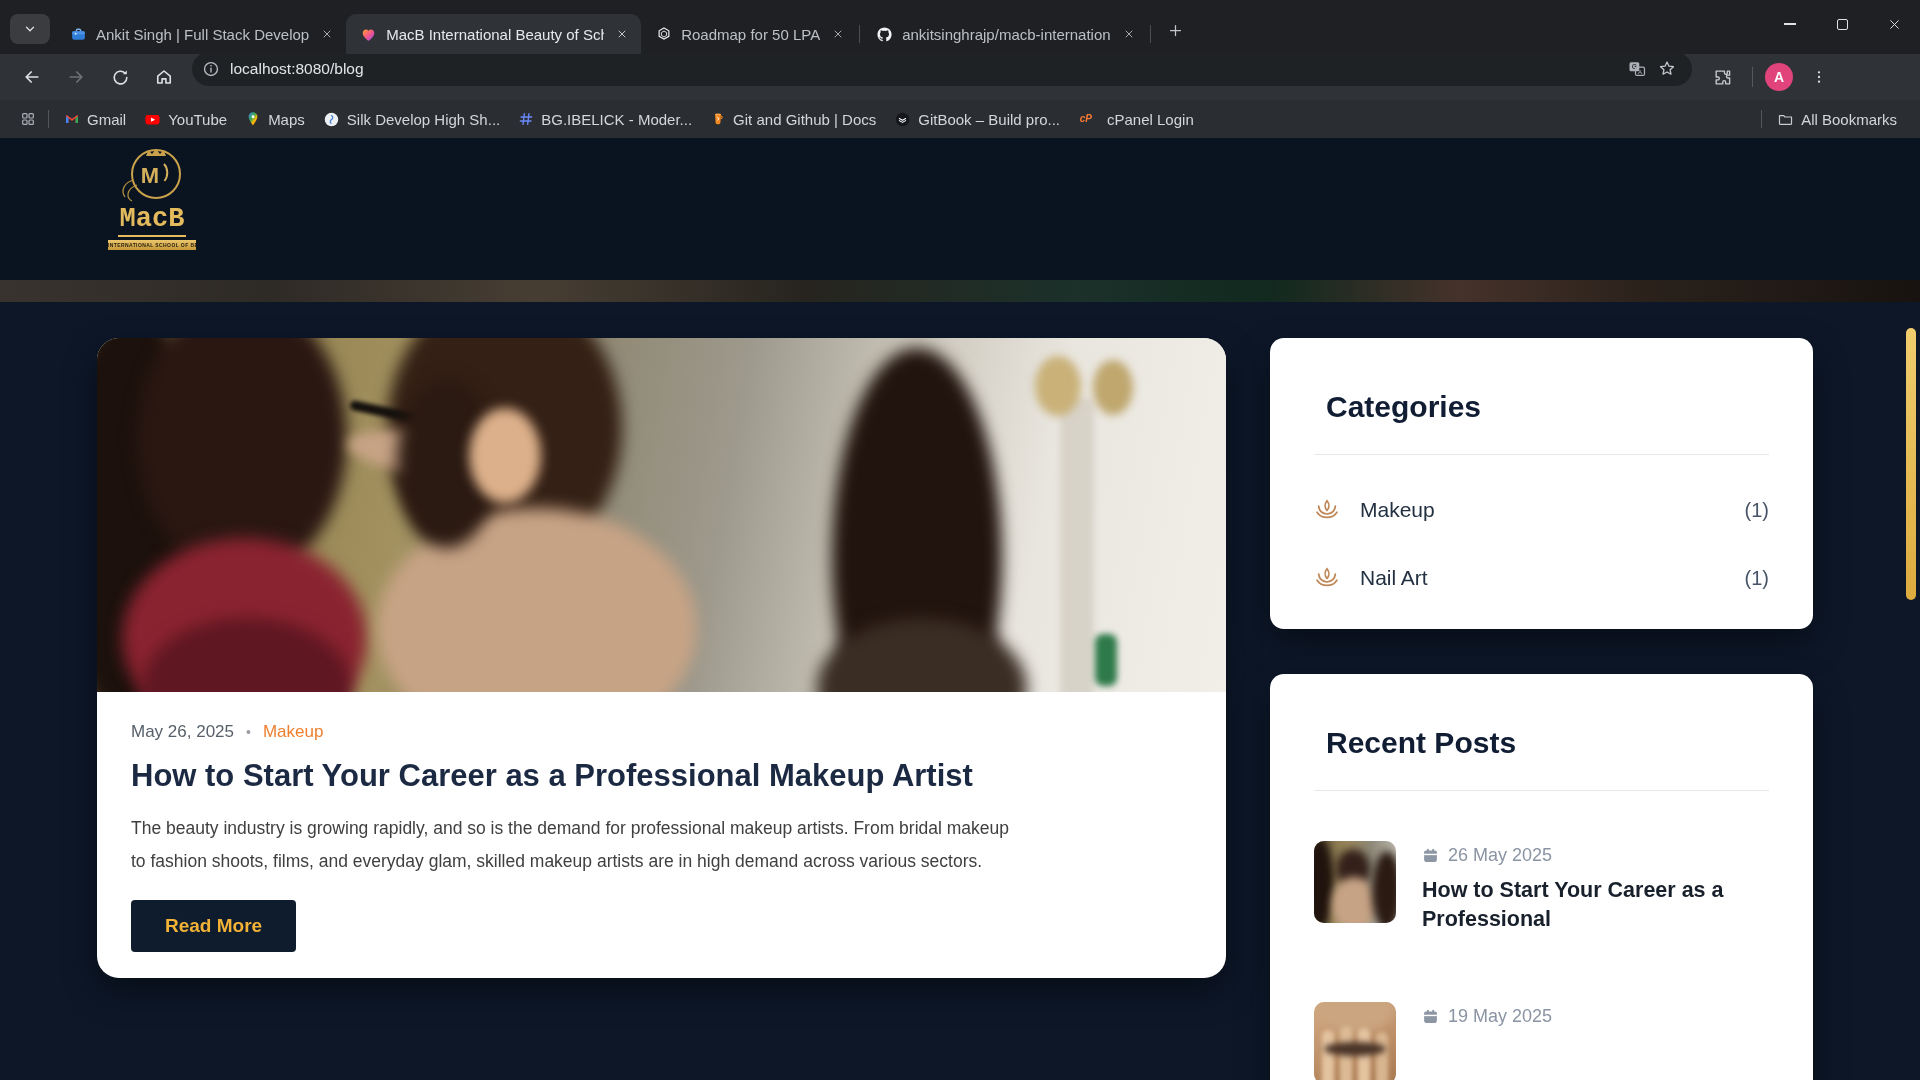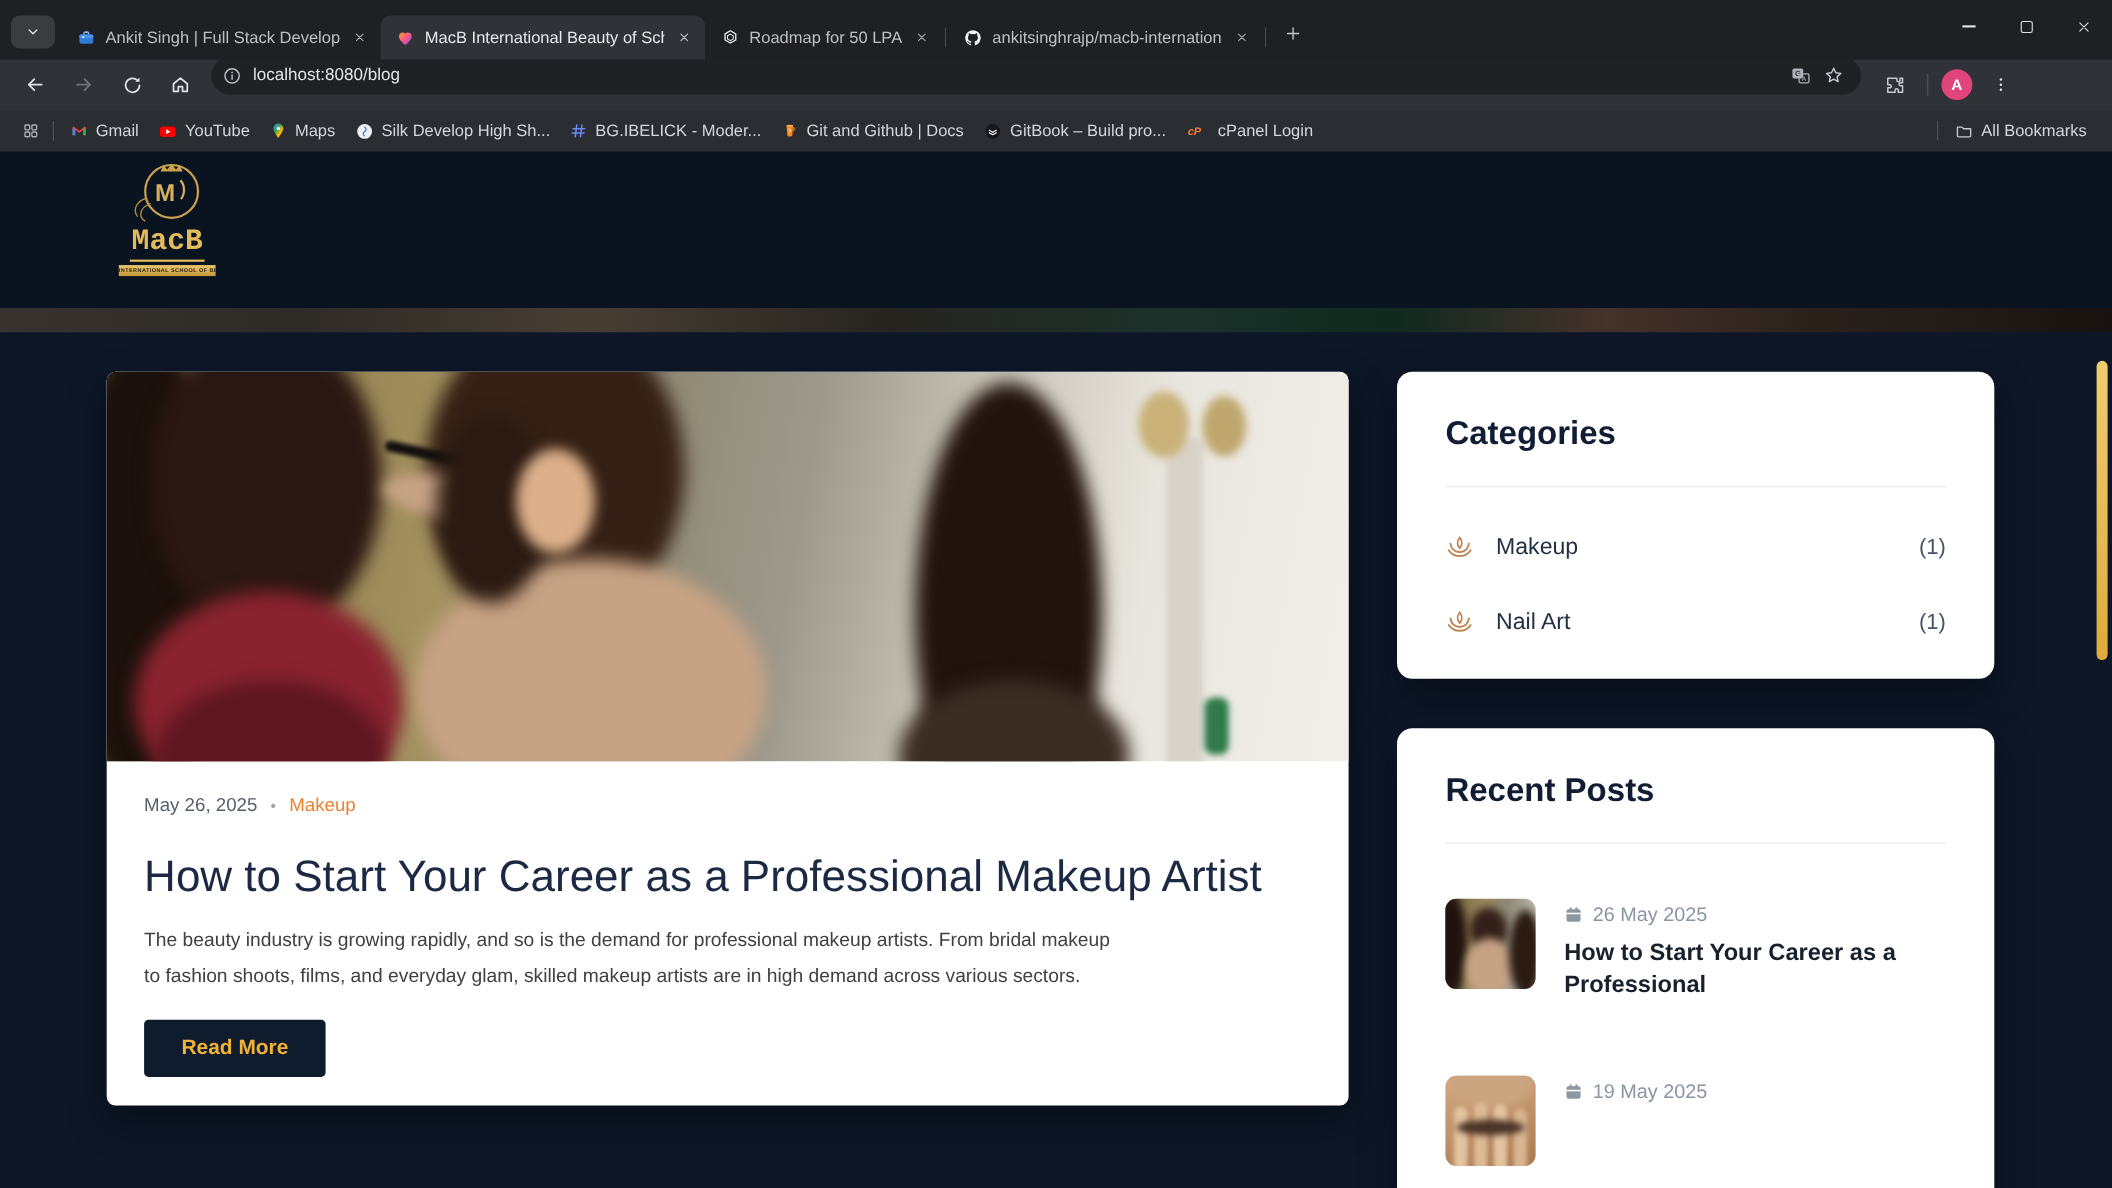--- a/index.html
+++ b/index.html
@@ -37,36 +37,36 @@
   
   .site{position:relative;height:942px;background:#0d1728;overflow:hidden;}
   .site-header{position:relative;height:142px;background:#0a1320;display:flex;align-items:center;}
   .logo{position:absolute;left:104px;top:8px;width:96px;text-align:center;}
   .logo-word{font-family:Liberation Mono, monospace;font-weight:bold;font-size:27px;color:#e3ba5c;line-height:1;border-bottom:2px solid #e3ba5c;display:inline-block;padding:0 2px 2px;}
   .logo-banner{margin:3px auto 0;width:88px;height:10px;background:linear-gradient(#ecc76e,#c79a39);color:#241d0e;font-size:5px;font-weight:bold;letter-spacing:.4px;line-height:10px;white-space:nowrap;overflow:hidden;}
   .mainnav{margin-left:auto;margin-right:112px;display:flex;align-items:center;gap:46px;}
   .navlink{color:#f3f5f7;font-size:17px;font-weight:bold;letter-spacing:.4px;text-decoration:none;display:flex;align-items:center;gap:7px;white-space:nowrap;}
   .hero-strip{height:22px;background:linear-gradient(90deg,#38332e 0%,#2e2a26 14%,#473e33 28%,#27241f 42%,#1b312a 56%,#11291f 66%,#45322a 76%,#2a211b 86%,#181310 100%);}
 
-  .post-card{position:absolute;left:97px;top:200px;width:1129px;background:#fff;border-radius:8px;overflow:hidden;box-shadow:0 14px 34px rgba(0,0,0,.4);}
+  .post-card{position:absolute;left:97px;top:200px;width:1129px;background:#fff;border-radius:22px;overflow:hidden;box-shadow:0 14px 34px rgba(0,0,0,.4);}
   .photo-main{position:relative;width:1129px;height:354px;overflow:hidden;
     background:linear-gradient(100deg,#7a6a45 0%,#968453 16%,#a39260 28%,#8f8873 42%,#9d998c 55%,#c9c4b8 68%,#e9e6df 82%,#f2efe9 100%);}
   .blob{position:absolute;border-radius:50%;filter:blur(8px);}
   .post-body{padding:30px 34px 26px;}
   .post-meta{display:flex;align-items:center;gap:12px;font-size:17px;}
   .post-date{color:#57606a;}
   .meta-dot{color:#9aa0a6;font-size:14px;}
   .post-cat{color:#ee7f2e;text-decoration:none;}
-  .post-title{margin:32px 0 0;font-size:40px;line-height:1.15;font-weight:normal;color:#1b2942;}
+  .post-title{margin:16px 0 0;font-size:31px;line-height:1.15;font-weight:bold;color:#1b2942;}
   .post-excerpt{margin:18px 0 0;max-width:882px;font-size:17.5px;line-height:1.9;color:#404040;}
   .readmore{margin-top:22px;display:inline-block;background:#0e1c2e;color:#f2b236;font-size:19px;font-weight:bold;border:none;padding:15px 34px;border-radius:4px;}
 
   .sidebar{position:absolute;left:1270px;top:200px;width:543px;}
   .side-card{background:#fff;border-radius:14px;padding:40px 44px 38px;box-shadow:0 14px 34px rgba(0,0,0,.4);}
-  .side-title{margin:0;font-size:30px;font-weight:bold;color:#101d33;}
+  .side-title{margin:12px;font-size:30px;font-weight:bold;color:#101d33;}
   .side-hr{border:none;border-top:1px solid #e4e7ec;margin:30px 0 0;}
   .cat-row{display:flex;align-items:center;gap:20px;margin-top:42px;}
   .cat-label{font-size:21px;color:#223041;text-decoration:none;flex:1;}
   .cat-count{font-size:20px;color:#475467;}
   .recent-card{margin-top:45px;min-height:430px;}
   .recent-item{display:flex;gap:26px;margin-top:50px;}
   .recent-item + .recent-item{margin-top:68px;}
   .thumb{width:82px;height:82px;border-radius:10px;flex:0 0 auto;position:relative;overflow:hidden;}
   .thumb-makeup{background:linear-gradient(100deg,#6e6040 0%,#99875a 35%,#8d8878 60%,#d8d4c9 100%);}
   .thumb-nails{background:linear-gradient(160deg,#d3ab85 0%,#bd9068 55%,#a87a52 100%);}

